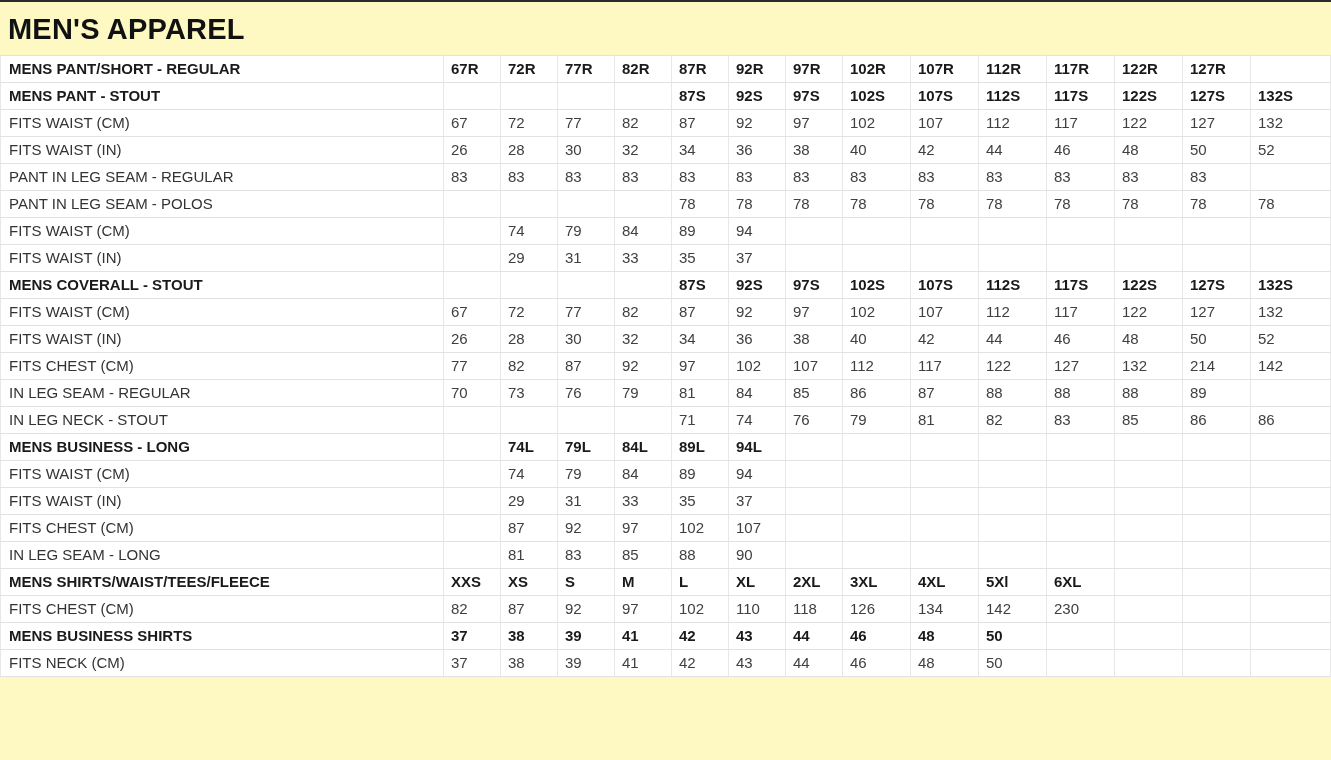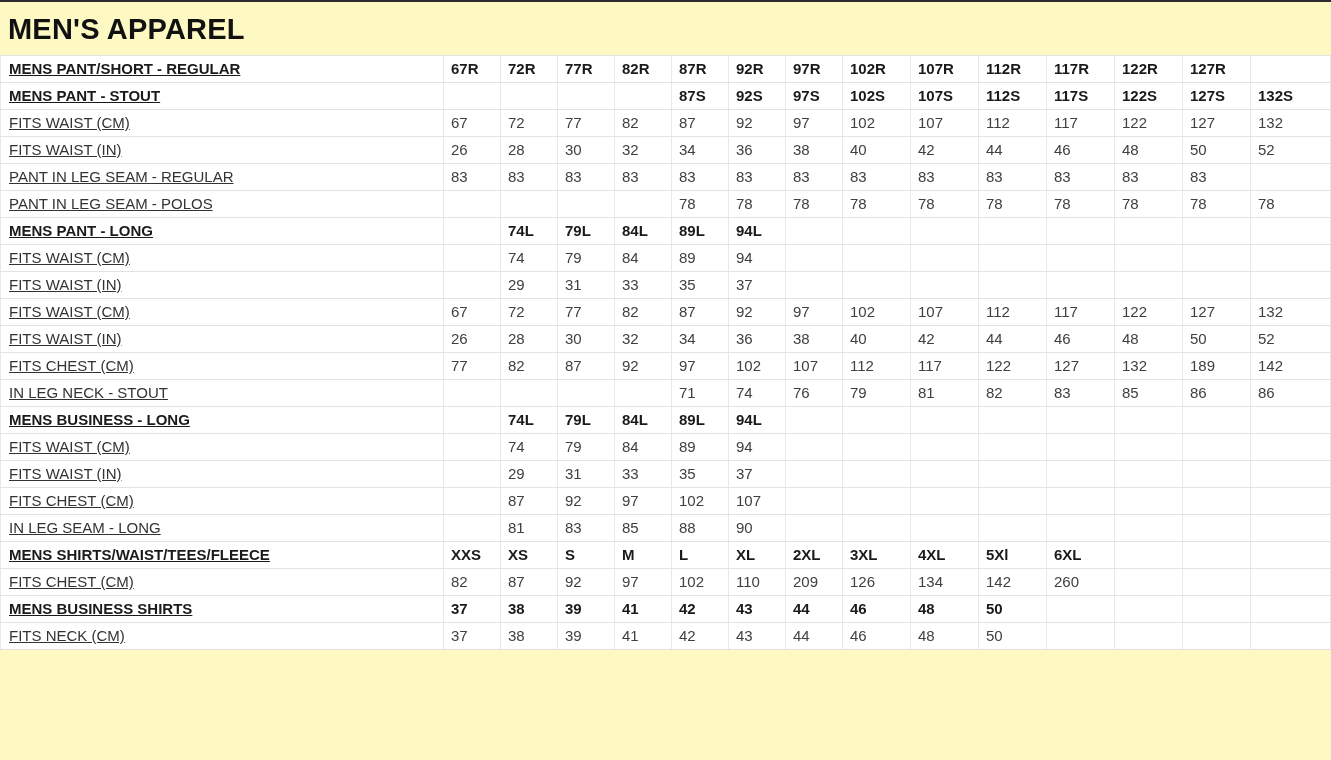--- a/index.html
+++ b/index.html
@@ -39,21 +39,20 @@
     padding: 4px 6px 4px 7px;
     color: #404040;
     white-space: nowrap;
     overflow: hidden;
     height: 18px;
     background: #ffffff;
   }
   table.size-table td.label {
     padding-left: 8px;
     color: #333333;
-    text-decoration: underline;
   }
   table.size-table td.bold {
     font-weight: 700;
     color: #1a1a1a;
   }
   col.c-label { width: 443px; }
   col.c-sm { width: 57px; }
   col.c-md { width: 68px; }
   col.c-last { width: auto; }
 </style>
@@ -178,37 +177,20 @@
           <td class="">78</td>
           <td class="">78</td>
           <td class="">78</td>
           <td class="">78</td>
           <td class="">78</td>
           <td class="">78</td>
           <td class="">78</td>
           <td class="">78</td>
         </tr>
         <tr>
-          <td class="label bold">MENS PANT - LONG</td>
-          <td class="bold"></td>
-          <td class="bold">74L</td>
-          <td class="bold">79L</td>
-          <td class="bold">84L</td>
-          <td class="bold">89L</td>
-          <td class="bold">94L</td>
-          <td class="bold"></td>
-          <td class="bold"></td>
-          <td class="bold"></td>
-          <td class="bold"></td>
-          <td class="bold"></td>
-          <td class="bold"></td>
-          <td class="bold"></td>
-          <td class="bold"></td>
-        </tr>
-        <tr>
           <td class="label">FITS WAIST (CM)</td>
           <td class=""></td>
           <td class="">74</td>
           <td class="">79</td>
           <td class="">84</td>
           <td class="">89</td>
           <td class="">94</td>
           <td class=""></td>
           <td class=""></td>
           <td class=""></td>
@@ -227,20 +209,37 @@
           <td class="">35</td>
           <td class="">37</td>
           <td class=""></td>
           <td class=""></td>
           <td class=""></td>
           <td class=""></td>
           <td class=""></td>
           <td class=""></td>
           <td class=""></td>
           <td class=""></td>
+        </tr>
+        <tr>
+          <td class="label bold">MENS COVERALL - STOUT</td>
+          <td class="bold"></td>
+          <td class="bold"></td>
+          <td class="bold"></td>
+          <td class="bold"></td>
+          <td class="bold">87S</td>
+          <td class="bold">92S</td>
+          <td class="bold">97S</td>
+          <td class="bold">102S</td>
+          <td class="bold">107S</td>
+          <td class="bold">112S</td>
+          <td class="bold">117S</td>
+          <td class="bold">122S</td>
+          <td class="bold">127S</td>
+          <td class="bold">132S</td>
         </tr>
         <tr>
           <td class="label">FITS WAIST (CM)</td>
           <td class="">67</td>
           <td class="">72</td>
           <td class="">77</td>
           <td class="">82</td>
           <td class="">87</td>
           <td class="">92</td>
           <td class="">97</td>
@@ -276,22 +275,39 @@
           <td class="">87</td>
           <td class="">92</td>
           <td class="">97</td>
           <td class="">102</td>
           <td class="">107</td>
           <td class="">112</td>
           <td class="">117</td>
           <td class="">122</td>
           <td class="">127</td>
           <td class="">132</td>
-          <td class="">189</td>
+          <td class="">214</td>
           <td class="">142</td>
+        </tr>
+        <tr>
+          <td class="label">IN LEG SEAM - REGULAR</td>
+          <td class="">70</td>
+          <td class="">73</td>
+          <td class="">76</td>
+          <td class="">79</td>
+          <td class="">81</td>
+          <td class="">84</td>
+          <td class="">85</td>
+          <td class="">86</td>
+          <td class="">87</td>
+          <td class="">88</td>
+          <td class="">88</td>
+          <td class="">88</td>
+          <td class="">89</td>
+          <td class=""></td>
         </tr>
         <tr>
           <td class="label">IN LEG NECK - STOUT</td>
           <td class=""></td>
           <td class=""></td>
           <td class=""></td>
           <td class=""></td>
           <td class="">71</td>
           <td class="">74</td>
           <td class="">76</td>
@@ -406,25 +422,25 @@
           <td class="bold"></td>
         </tr>
         <tr>
           <td class="label">FITS CHEST (CM)</td>
           <td class="">82</td>
           <td class="">87</td>
           <td class="">92</td>
           <td class="">97</td>
           <td class="">102</td>
           <td class="">110</td>
-          <td class="">209</td>
+          <td class="">118</td>
           <td class="">126</td>
           <td class="">134</td>
           <td class="">142</td>
-          <td class="">260</td>
+          <td class="">230</td>
           <td class=""></td>
           <td class=""></td>
           <td class=""></td>
         </tr>
         <tr>
           <td class="label bold">MENS BUSINESS SHIRTS</td>
           <td class="bold">37</td>
           <td class="bold">38</td>
           <td class="bold">39</td>
           <td class="bold">41</td>

